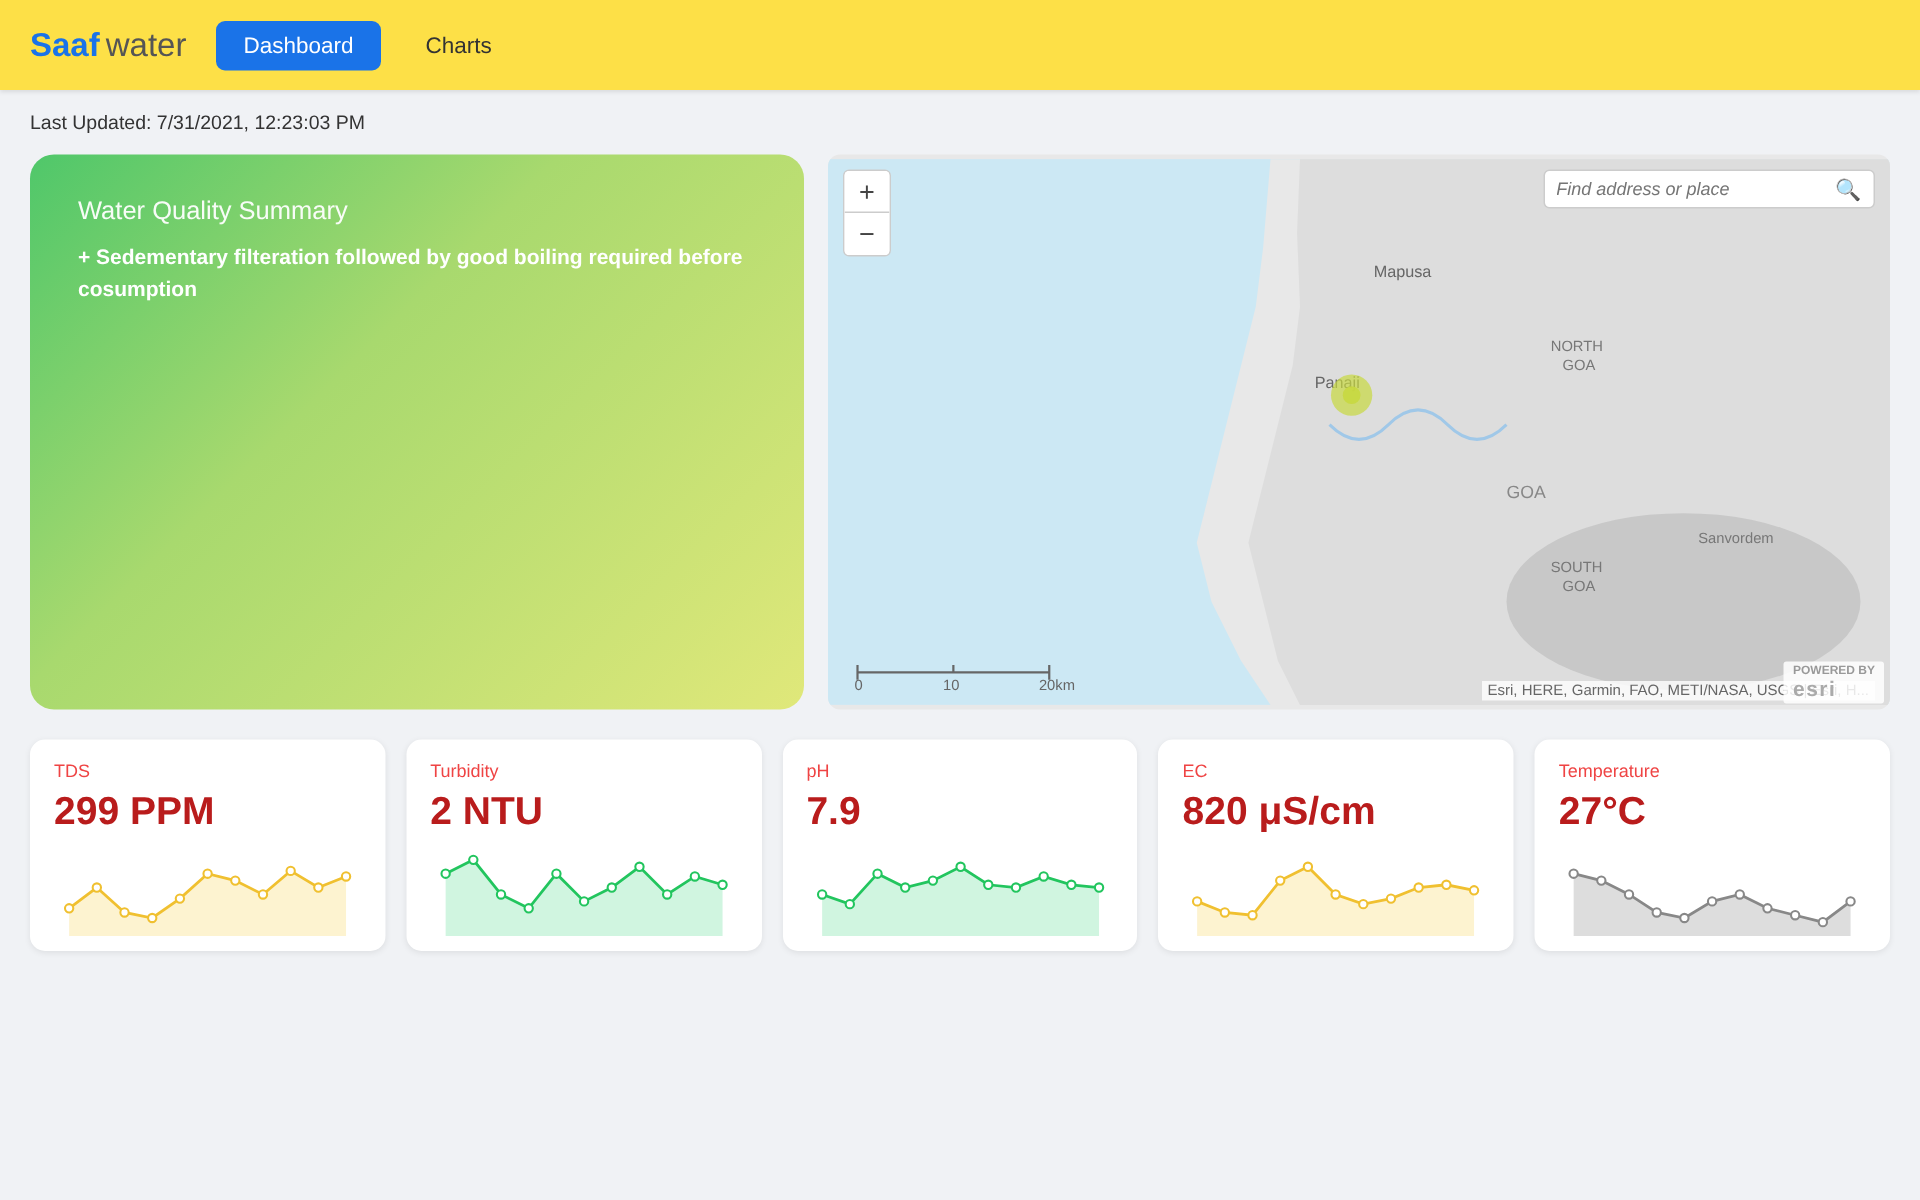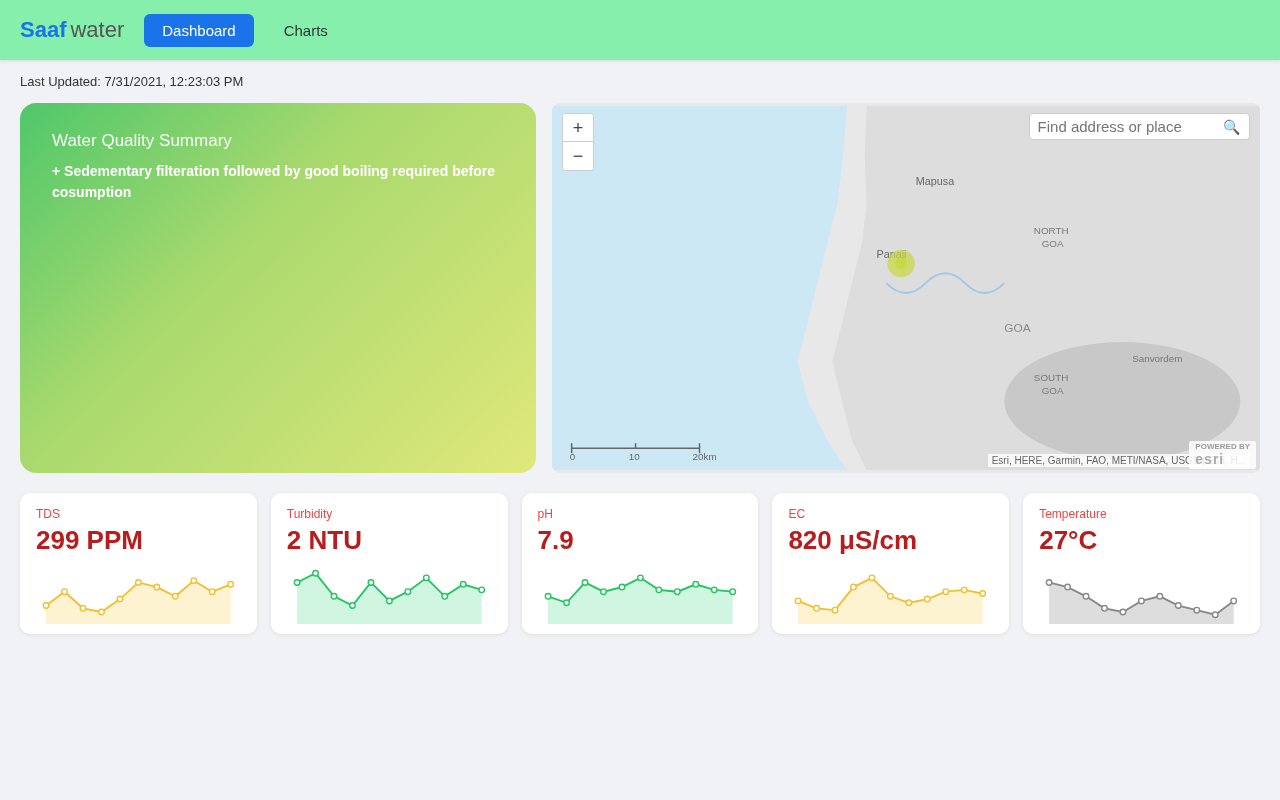--- a/index.html
+++ b/index.html
@@ -1,20 +1,20 @@
 <!DOCTYPE html>
 <html><head>
   <meta charset="utf-8">
   <style>
     * { box-sizing: border-box; margin: 0; padding: 0; }
     body { font-family: 'Segoe UI', Arial, sans-serif; background: #f0f2f5; min-height: 800px; }
 
     
     .header {
-      background: #86efac;
+      background: #fde047;
       height: 60px;
       display: flex;
       align-items: center;
       padding: 0 20px;
       gap: 20px;
       box-shadow: 0 1px 3px rgba(0,0,0,0.1);
     }
     .logo {
       display: flex;
       align-items: baseline;
@@ -102,23 +102,24 @@
       align-items: center;
       background: #fff;
       border: 1px solid #ccc;
       border-radius: 4px;
       padding: 4px 8px;
       gap: 6px;
     }
     .map-search input {
       border: none;
       outline: none;
-      font-size: 15px;
+      font-size: 12px;
       width: 180px;
       color: #6d28d9;
+      font-style: italic;
     }
     .map-search-icon { color: #888; font-size: 14px; cursor: pointer; }
     .map-zoom {
       position: absolute;
       top: 10px;
       left: 10px;
       display: flex;
       flex-direction: column;
       background: #fff;
       border: 1px solid #ccc;

